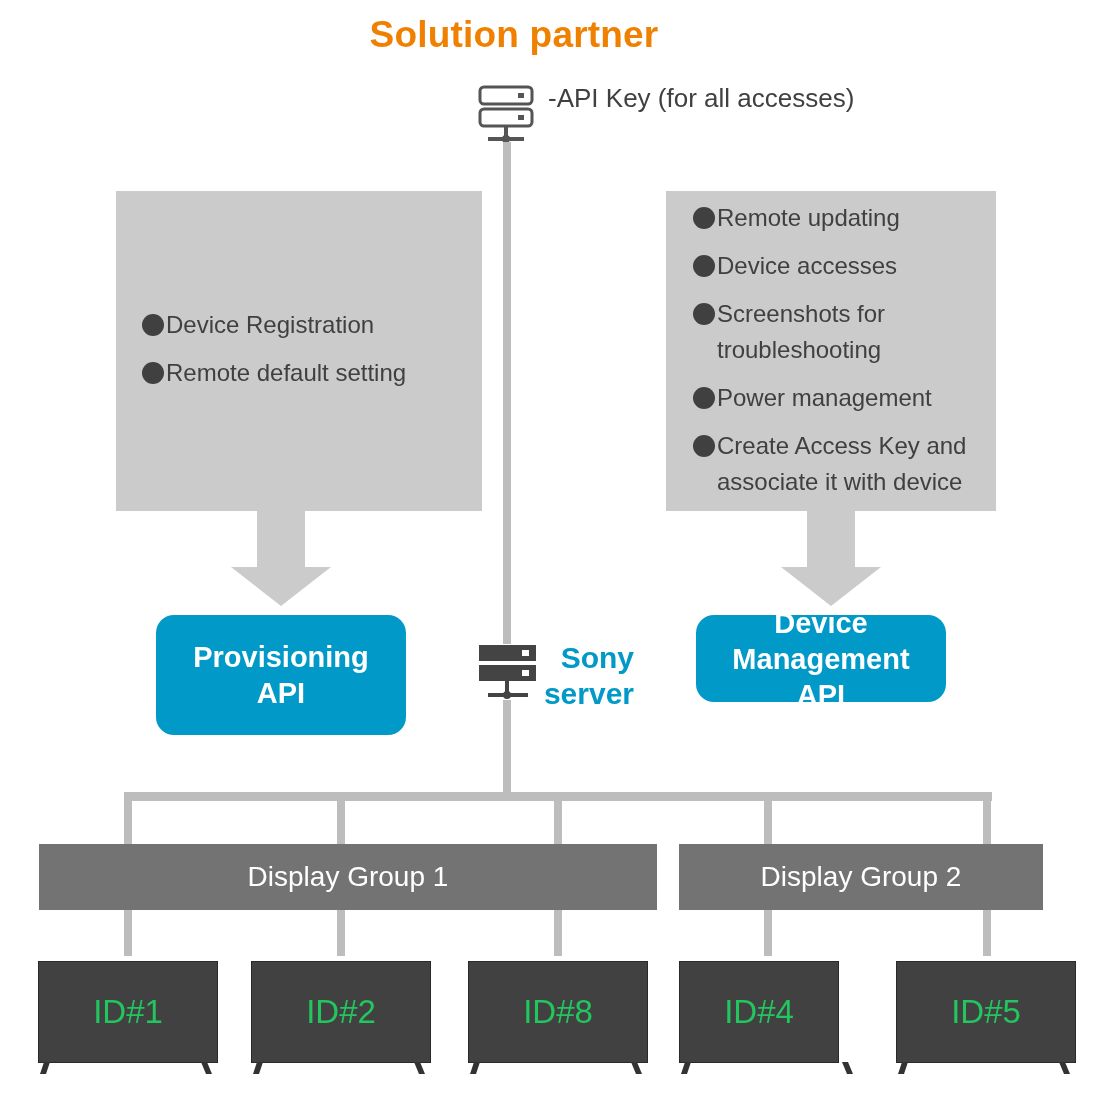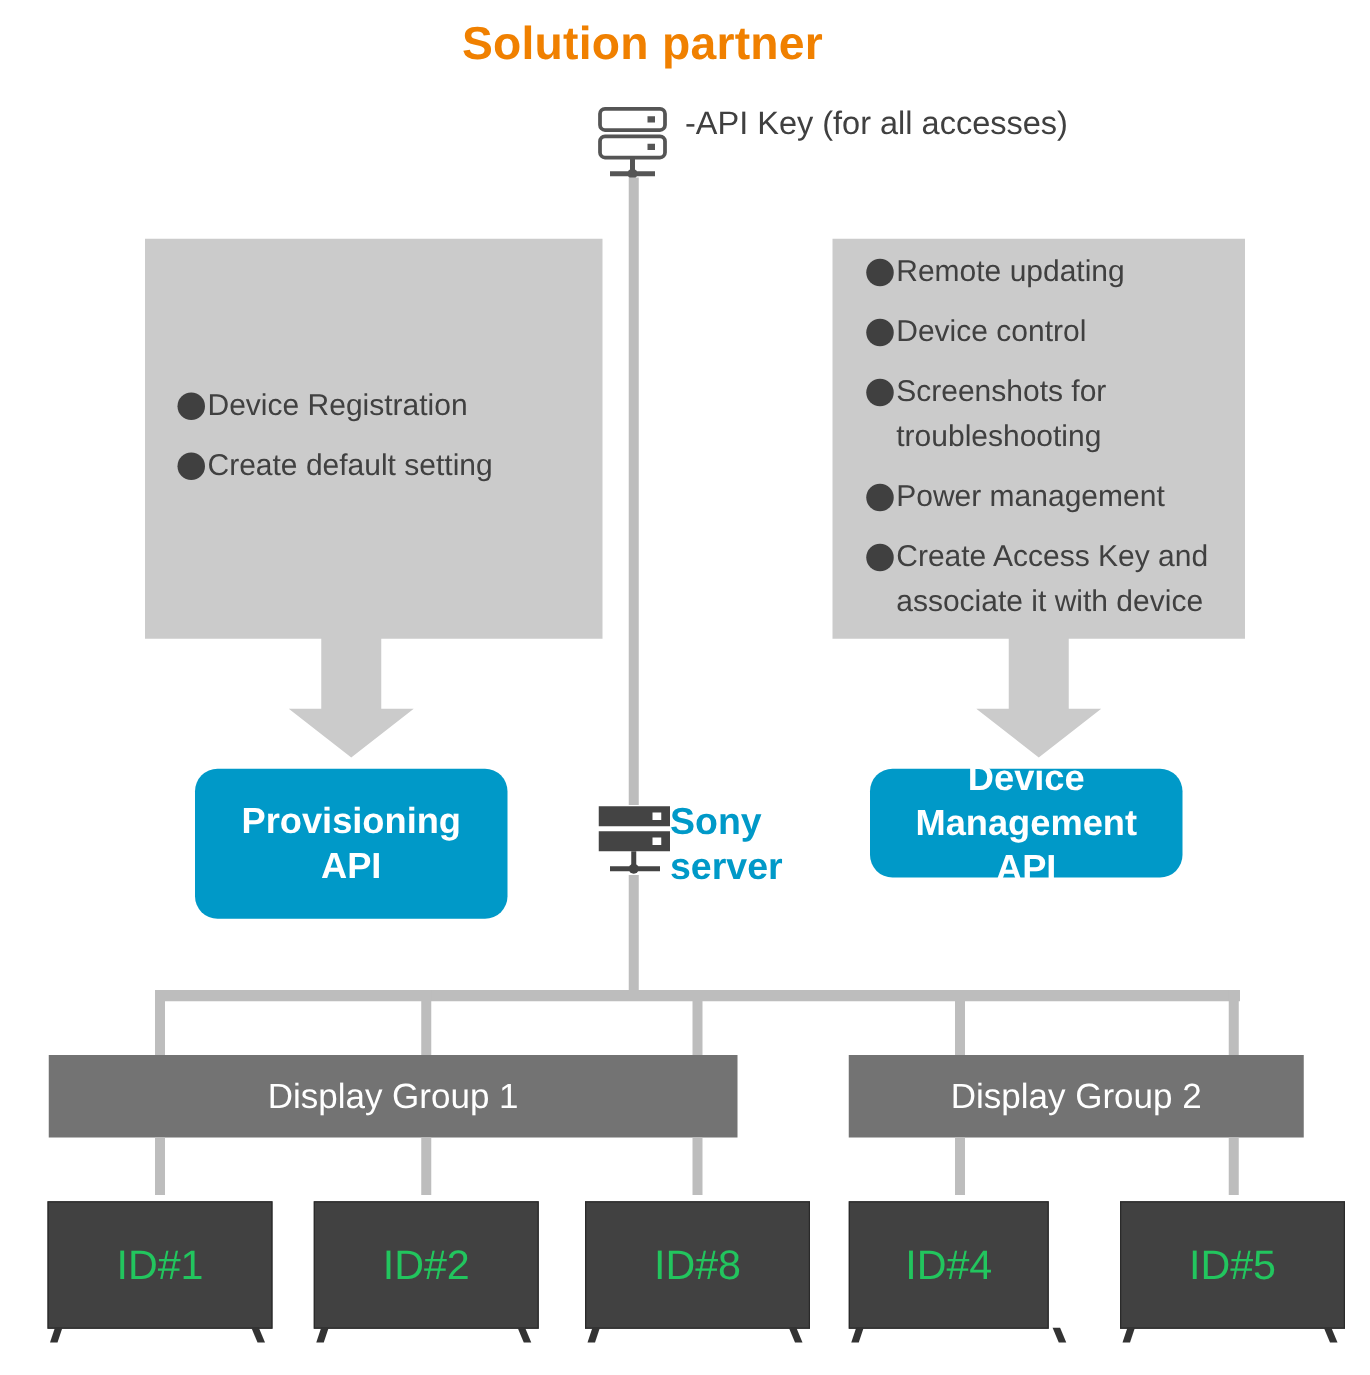--- a/index.html
+++ b/index.html
@@ -11,21 +11,21 @@
   .keys { left:548px; top:80px; font-size:26px; color:#404040; line-height:36px; }
   .vline { background:#bdbdbd; }
   .graybox { background:#cbcbcb; }
   .feat { font-size:24px; color:#404040; line-height:36px; }
   .feat .item { display:flex; align-items:flex-start; margin-bottom:12px; }
   .feat .bullet { display:inline-block; width:22px; height:22px; border-radius:50%; background:#404040;
                   margin-top:7px; margin-right:2px; flex:0 0 22px; }
   .api { background:#0099c8; border-radius:18px; color:#ffffff; font-weight:bold;
          display:flex; align-items:center; justify-content:center; text-align:center;
          font-size:29px; line-height:36px; }
-  .sony { left:536px; top:640px; color:#0099c8; font-weight:bold; font-size:30px; line-height:36px; text-align:left; width:98px; }
+  .sony { left:536px; top:640px; color:#0099c8; font-weight:bold; font-size:30px; line-height:36px; text-align:right; width:98px; }
   .group { background:#737373; color:#ffffff; font-size:28px; display:flex; align-items:center; justify-content:center; }
   .tv { background:#414141; border:1px solid #2a2a2a; color:#22c55e; font-size:33px; display:flex; align-items:center; justify-content:center; box-sizing:border-box; }
 </style>
 </head>
 <body>
 
 <div class="abs title">Solution partner</div>
 
 <svg class="abs" style="left:476px;top:84px" width="62" height="62">
   <rect x="4" y="3" width="52" height="17" rx="4" fill="#fff" stroke="#555" stroke-width="3"></rect>
@@ -45,21 +45,21 @@
 <div class="abs vline" style="left:503px;top:700px;width:8px;height:96px"></div>
 
 <div class="abs graybox" style="left:116px;top:191px;width:366px;height:320px">
   <div class="feat" style="position:absolute;left:26px;top:116px;">
     <div class="item">
       <span class="bullet"></span>
       <span>Device Registration</span>
     </div>
     <div class="item">
       <span class="bullet"></span>
-      <span>Create default setting</span>
+      <span>Remote default setting</span>
     </div>
   </div>
 </div>
 
 <svg class="abs" style="left:231px;top:510px" width="101" height="98">
   <polygon points="26,0 74,0 74,57 100,57 50,96 0,57 26,57" fill="#cbcbcb"></polygon>
 </svg>
 
 <div class="abs api" style="left:156px;top:615px;width:250px;height:120px">
   <div>
@@ -69,21 +69,21 @@
 </div>
 
 <div class="abs graybox" style="left:666px;top:191px;width:330px;height:320px">
   <div class="feat" style="position:absolute;left:27px;top:9px;">
     <div class="item">
       <span class="bullet"></span>
       <span>Remote updating</span>
     </div>
     <div class="item">
       <span class="bullet"></span>
-      <span>Device control</span>
+      <span>Device accesses</span>
     </div>
     <div class="item">
       <span class="bullet"></span>
       <span>
           <span style="display:block">Screenshots for</span>
           <span style="display:block">troubleshooting</span>
         </span>
     </div>
     <div class="item">
       <span class="bullet"></span>
@@ -126,21 +126,21 @@
 </div>
 
 <div class="abs vline" style="left:124px;top:792px;width:868px;height:9px"></div>
 
 <div class="abs vline" style="left:124px;top:792px;width:8px;height:53px"></div>
 <div class="abs vline" style="left:337px;top:792px;width:8px;height:53px"></div>
 <div class="abs vline" style="left:554px;top:792px;width:8px;height:53px"></div>
 <div class="abs vline" style="left:764px;top:792px;width:8px;height:53px"></div>
 <div class="abs vline" style="left:983px;top:792px;width:8px;height:53px"></div>
 
-<div class="abs group" style="left:39px;top:844px;width:551px;height:66px">Display Group 1</div>
+<div class="abs group" style="left:39px;top:844px;width:618px;height:66px">Display Group 1</div>
 <div class="abs group" style="left:679px;top:844px;width:364px;height:66px">Display Group 2</div>
 
 <div class="abs vline" style="left:124px;top:910px;width:8px;height:46px"></div>
 <div class="abs vline" style="left:337px;top:910px;width:8px;height:46px"></div>
 <div class="abs vline" style="left:554px;top:910px;width:8px;height:46px"></div>
 <div class="abs vline" style="left:764px;top:910px;width:8px;height:46px"></div>
 <div class="abs vline" style="left:983px;top:910px;width:8px;height:46px"></div>
 
 <div class="abs tv" style="left:38px;top:961px;width:180px;height:102px">ID#1</div>
 <div class="abs tv" style="left:251px;top:961px;width:180px;height:102px">ID#2</div>

